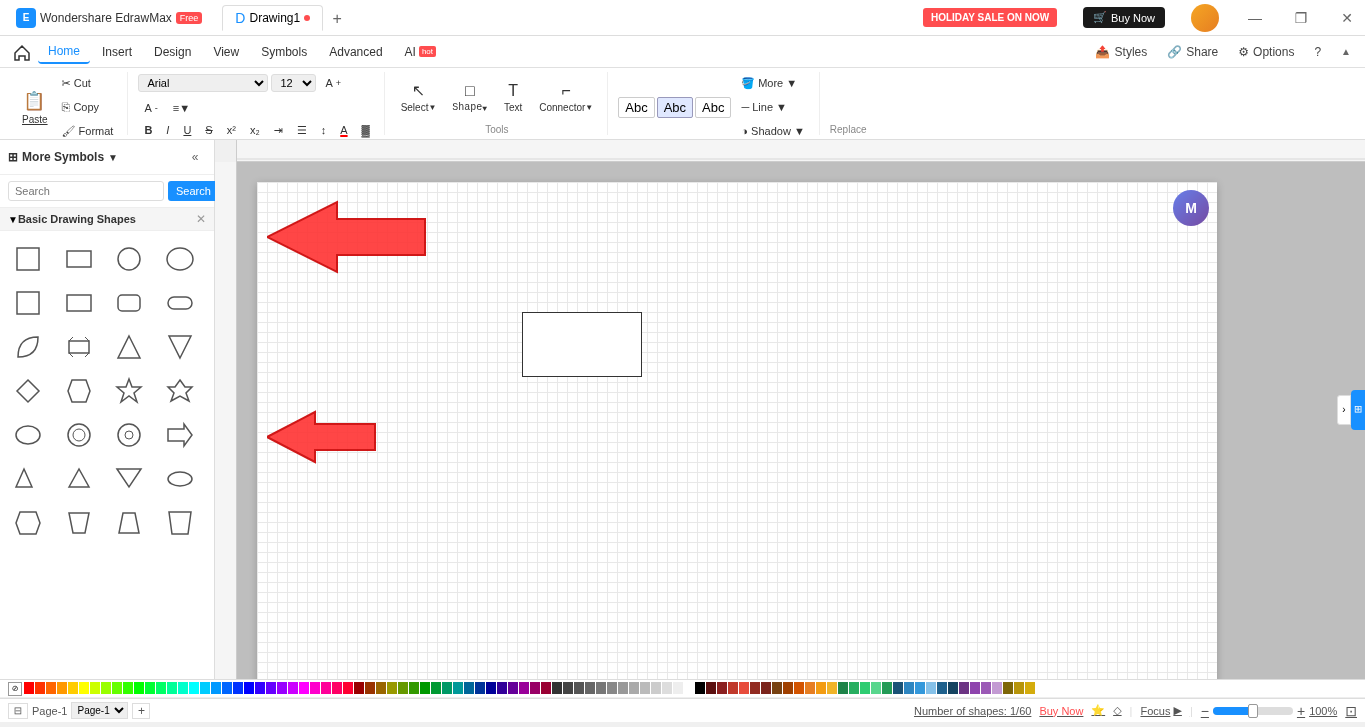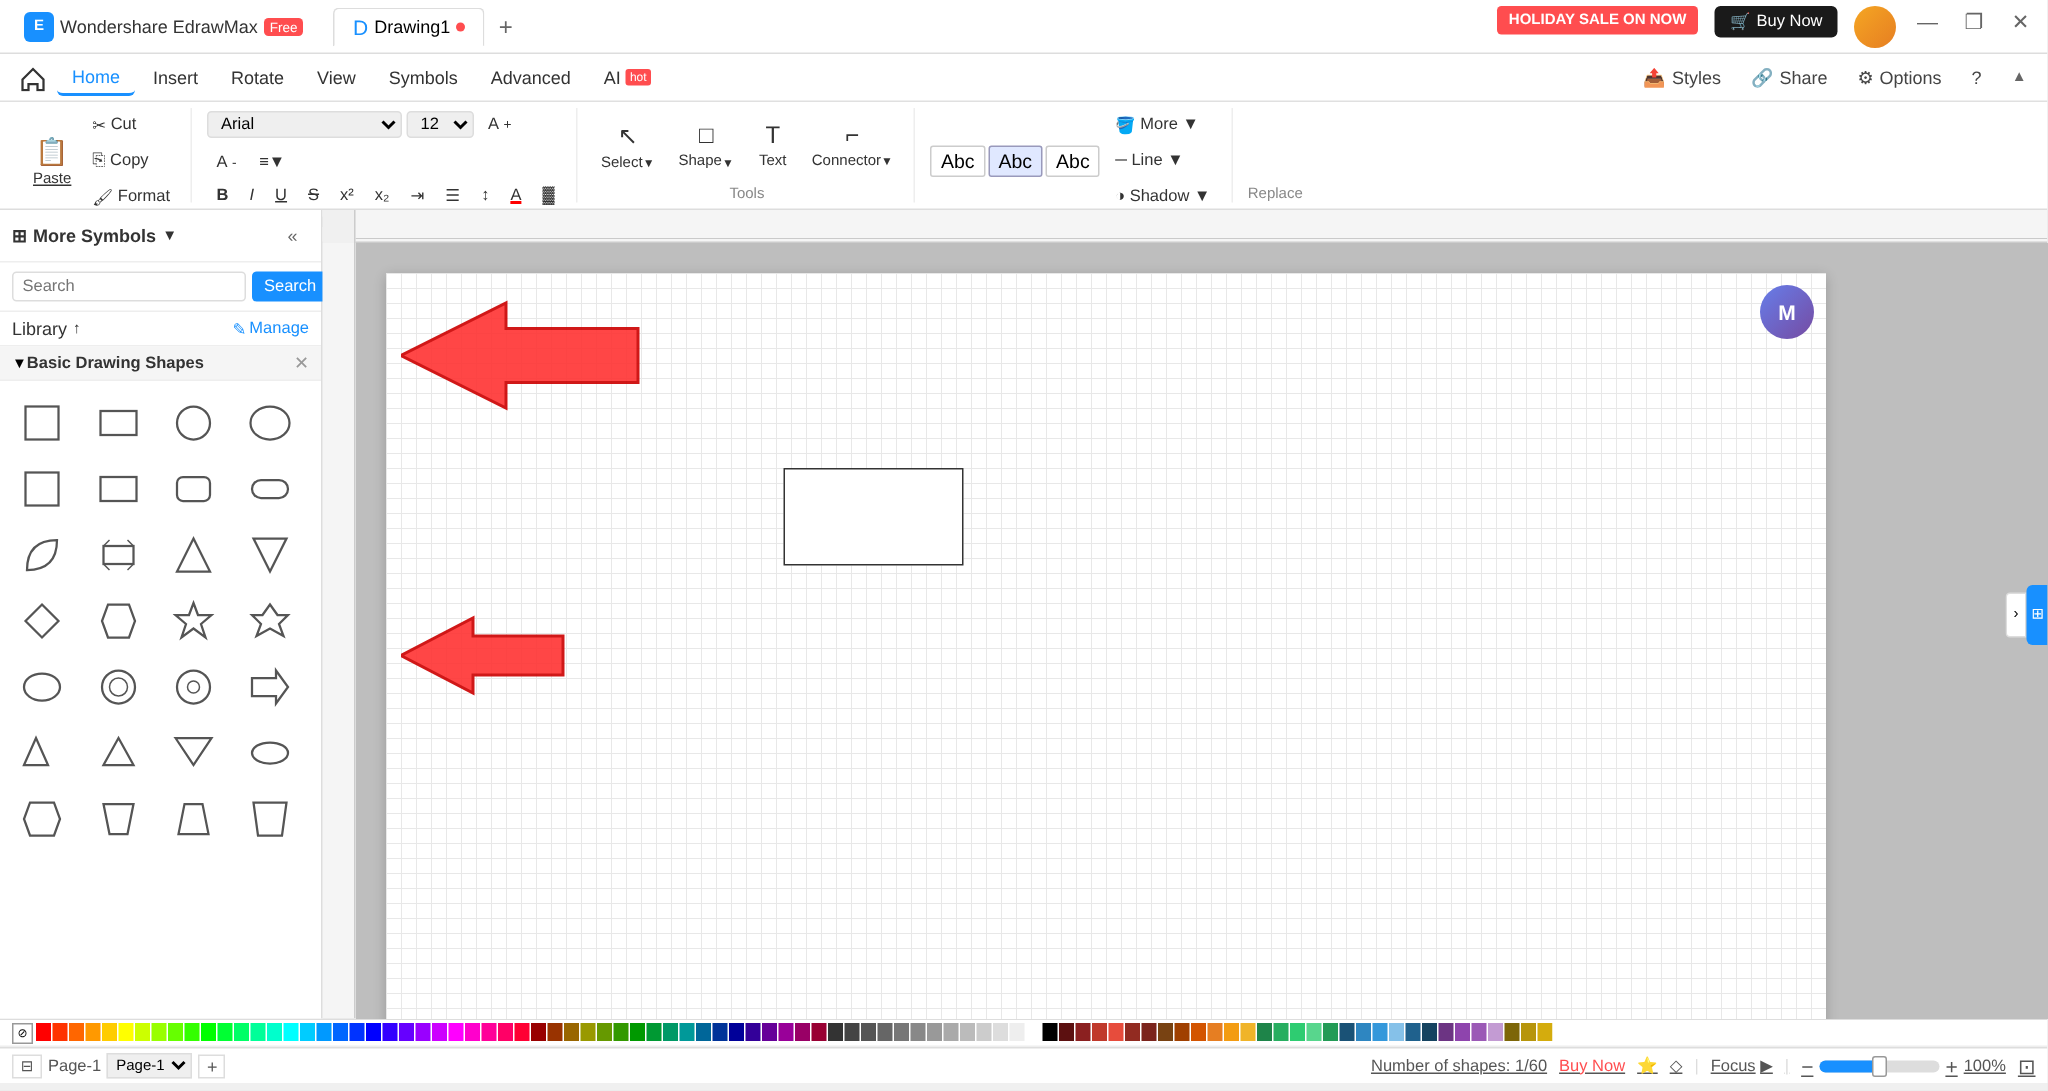--- a/index.html
+++ b/index.html
@@ -11,21 +11,21 @@
       border-bottom: 1px solid #ddd; padding: 0 8px; gap: 4px;
     }
     .titlebar-logo { display: flex; align-items: center; gap: 4px; padding: 0 8px; }
     .logo-icon { width: 20px; height: 20px; background: #1890ff; border-radius: 4px; display: flex; align-items: center; justify-content: center; color: white; font-size: 10px; font-weight: bold; }
     .app-name { font-size: 12px; color: #333; }
     .free-badge { background: #ff4d4f; color: white; font-size: 9px; padding: 1px 4px; border-radius: 3px; }
     .tab { display: flex; align-items: center; gap: 4px; padding: 4px 12px; border: 1px solid #ddd; border-bottom: none; border-radius: 4px 4px 0 0; background: #fff; font-size: 12px; cursor: pointer; position: relative; }
     .tab.active { background: #fff; border-bottom: 1px solid #fff; z-index: 1; }
     .tab-dot { width: 6px; height: 6px; background: #ff4d4f; border-radius: 50%; }
     .add-tab { width: 24px; height: 24px; display: flex; align-items: center; justify-content: center; cursor: pointer; font-size: 16px; color: #666; }
-    .titlebar-right { margin-left: auto; display: flex; align-items: flex-start; gap: 11px; }
+    .titlebar-right { margin-left: auto; display: flex; align-items: center; gap: 26px; }
     .holiday-btn { background: #ff4d4f; color: white; font-size: 10px; padding: 4px 8px; border-radius: 3px; font-weight: bold; cursor: pointer; }
     .buy-btn { background: #1a1a1a; color: white; font-size: 11px; padding: 4px 10px; border-radius: 4px; cursor: pointer; display: flex; align-items: center; gap: 4px; }
     .user-avatar { width: 28px; height: 28px; border-radius: 50%; background: linear-gradient(135deg, #f5a623, #e67e22); }
     .win-btn { width: 20px; height: 20px; display: flex; align-items: center; justify-content: center; cursor: pointer; font-size: 14px; color: #666; }
 
     
     .menubar {
       display: flex; align-items: center; height: 32px; background: #fff;
       border-bottom: 1px solid #e0e0e0; padding: 0 8px; gap: 2px;
     }
@@ -127,21 +127,21 @@
 </div>
 
 <div class="menubar">
   <div class="home-btn">
     <svg width="18" height="18" viewBox="0 0 18 18" fill="none">
         <path d="M2 10l7-7 7 7v7H12v-4H6v4H2V10z" stroke="#333" stroke-width="1.5" fill="none"></path>
       </svg>
   </div>
   <div class="menu-item active">Home</div>
   <div class="menu-item">Insert</div>
-  <div class="menu-item">Rotate</div>
+  <div class="menu-item">Design</div>
   <div class="menu-item">View</div>
   <div class="menu-item">Symbols</div>
   <div class="menu-item">Advanced</div>
   <div class="menu-item" style="display:flex;align-items:center;gap:3px;">
     AI <span style="background:#ff4d4f;color:white;font-size:8px;padding:1px 3px;border-radius:2px;">hot</span>
   </div>
   <div class="menubar-right">
     <div class="menubar-btn">
       <span>📤</span>
       <span>Styles</span>
@@ -216,21 +216,21 @@
   </div>
 
   <div class="ribbon-section">
     <div class="ribbon-row" style="gap:4px;">
       <div class="ribbon-btn">
         <span style="font-size:16px;">↖</span>
         <span style="display:flex;align-items:center;font-size:10px;">Select <span style="font-size:8px;">▼</span></span>
       </div>
       <div class="ribbon-btn">
         <span style="font-size:16px;">□</span>
-        <span style="display:flex;align-items:flex-end;font-size:10px;">Shape <span style="font-size:8px;">▼</span></span>
+        <span style="display:flex;align-items:flex-end;font-size:10px;font-family:Liberation Mono, monospace;">Shape <span style="font-size:8px;">▼</span></span>
       </div>
       <div class="ribbon-btn">
         <span style="font-size:16px;">T</span>
         <span style="font-size:10px;">Text</span>
       </div>
       <div class="ribbon-btn">
         <span style="font-size:16px;">⌐</span>
         <span style="display:flex;align-items:center;font-size:10px;">Connector <span style="font-size:8px;">▼</span></span>
       </div>
     </div>
@@ -280,30 +280,20 @@
       <div class="panel-header-right">
         <div class="panel-icon-btn">«</div>
       </div>
     </div>
 
     <div class="search-area">
       <input class="search-input" type="text" placeholder="Search" style="">
       <button class="search-btn">Search</button>
     </div>
 
-    <div class="library-row">
-      <div class="library-label">
-        <span>Library</span>
-        <span style="font-size:10px;">↑</span>
-      </div>
-      <div class="manage-btn">
-        <span>✎</span>
-        <span>Manage</span>
-      </div>
-    </div>
 
     <div class="shapes-section">
       <div class="shapes-section-header">
         <span style="font-size:10px;">▼</span>
         <span class="shapes-section-title">Basic Drawing Shapes</span>
         <span style="margin-left:auto; cursor:pointer; color:#999;">✕</span>
       </div>
       <div class="shapes-grid">
 
         <div class="shape-item">

